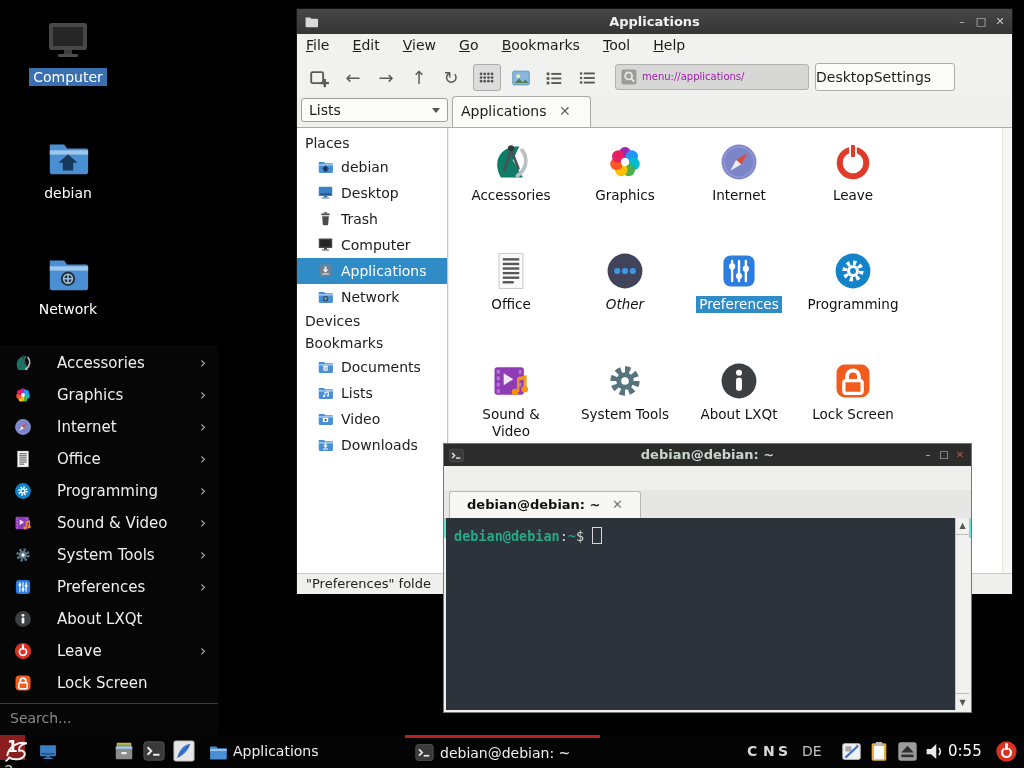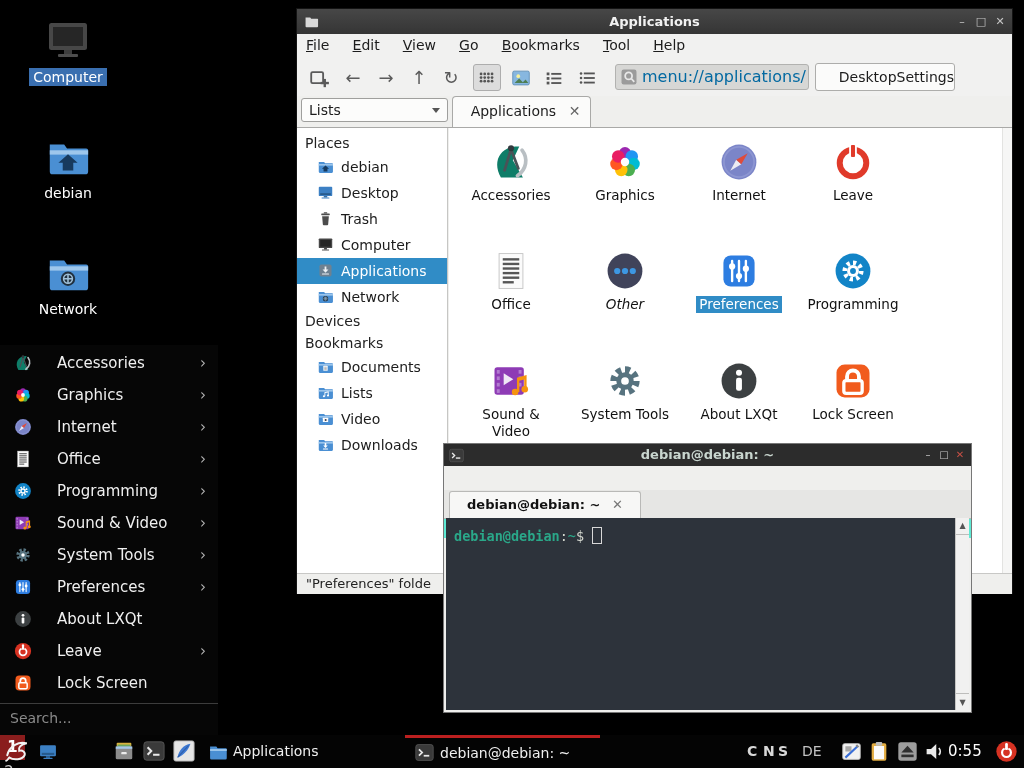--- a/index.html
+++ b/index.html
@@ -32,32 +32,32 @@
   .wctl{position:absolute;top:0;line-height:25px;font-size:11px;color:#c6c6c6;width:16px;text-align:center;}
   #fmmenu{position:absolute;left:0;top:25px;right:0;height:25px;background:#f1f1f0;border-bottom:6px solid #b91c1c;}
   .mi{display:inline-block;padding:3px 9px 0 9px;font-size:14px;color:#1c1c1c;}
   .mn::first-letter{text-decoration:underline;}
   #fmtools{position:absolute;left:0;top:50px;right:0;height:37px;background:#f1f1f0;}
   .tbtn{position:absolute;top:5px;width:28px;height:27px;display:flex;align-items:center;justify-content:center;
         color:#5b5b5b;font-size:18px;}
   .tbtn.pressed{background:#dcdcdc;border:1px solid #adadad;border-radius:3px;box-sizing:border-box;}
   #pathfield{position:absolute;left:318px;top:5px;width:194px;height:26px;background:#d7d7d5;
              border:1px solid #b2b2b0;border-radius:3px;box-sizing:border-box;}
-  #pathfield .ptxt{position:absolute;left:26px;top:0;line-height:24px;font-size:16px;color:#0369a1;white-space:nowrap;}
+  #pathfield .ptxt{position:absolute;left:26px;top:0;line-height:24px;font-size:10px;color:#a21caf;white-space:nowrap;}
   #dsbtn{position:absolute;left:518px;top:4px;width:140px;height:28px;background:#fbfbfa;border:1px solid #adadab;
-         border-radius:3px;box-sizing:border-box;text-align:right;line-height:26px;font-size:14px;color:#1c1c1c;}
+         border-radius:3px;box-sizing:border-box;text-align:left;line-height:26px;font-size:14px;color:#1c1c1c;}
   #listscombo{position:absolute;left:4px;top:89px;width:147px;height:24px;background:#fcfcfb;
               border:1px solid #9f9f9d;border-radius:3px;box-sizing:border-box;font-size:14px;color:#1c1c1c;
               line-height:22px;padding-left:7px;}
   #listscombo .carr{position:absolute;right:7px;top:9px;width:0;height:0;
                     border-left:4px solid transparent;border-right:4px solid transparent;border-top:5px solid #555;}
   #fmtabline{position:absolute;left:0;top:118px;right:0;height:1px;background:#a9a9a7;}
   #fmtab{position:absolute;left:155px;top:87px;width:139px;height:31px;background:#fbfbfa;
          border:1px solid #a9a9a7;border-bottom:none;border-radius:4px 4px 0 0;box-sizing:border-box;z-index:2;
-         font-size:14px;color:#1c1c1c;text-align:center;line-height:29px;padding-left:8px;}
+         font-size:14px;color:#1c1c1c;text-align:left;line-height:29px;padding-left:8px;}
   #fmside{position:absolute;left:0;top:119px;width:151px;height:445px;background:#fff;
           border-right:1px solid #c6c6c4;box-sizing:border-box;padding-top:4px;}
   .shead{height:22px;line-height:22px;padding-left:8px;font-size:14px;color:#222;}
   .srow{position:relative;height:26px;font-size:14px;color:#1c1c1c;}
   .srow .si{position:absolute;left:20px;top:4px;}
   .srow .sl{position:absolute;left:44px;line-height:26px;white-space:nowrap;}
   .srow.sel{background:#308cc6;color:#fff;}
   #fmview{position:absolute;left:152px;top:119px;width:563px;height:445px;background:#fff;}
   #fmvsb{position:absolute;right:0;top:0;width:10px;height:445px;background:#f6f6f5;border-left:1px solid #e3e3e1;box-sizing:border-box;}
   .gcell{position:absolute;width:114px;text-align:center;}

